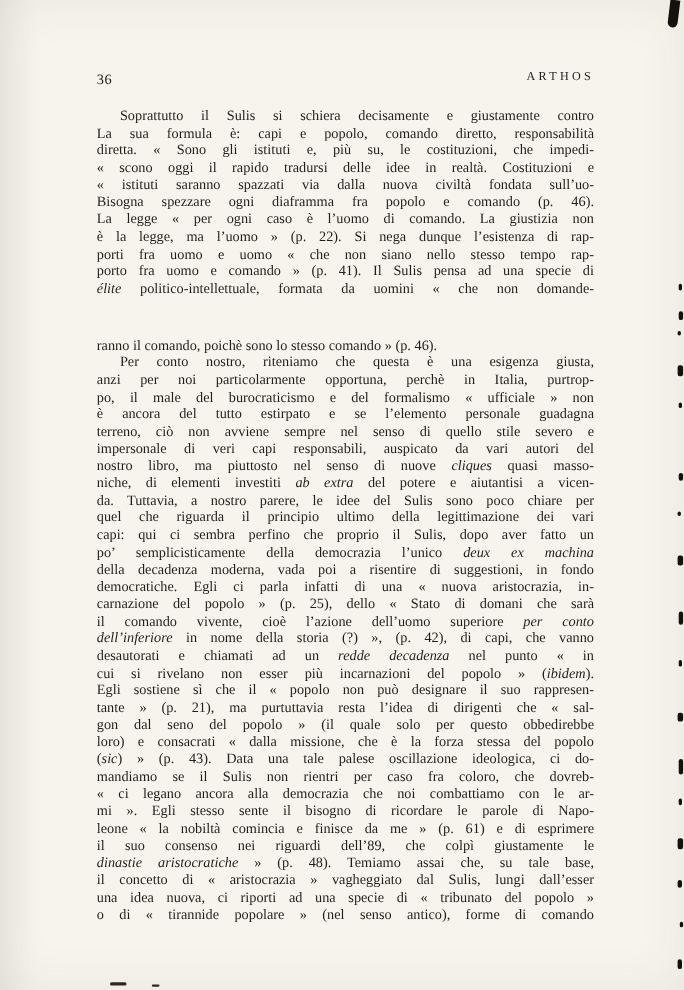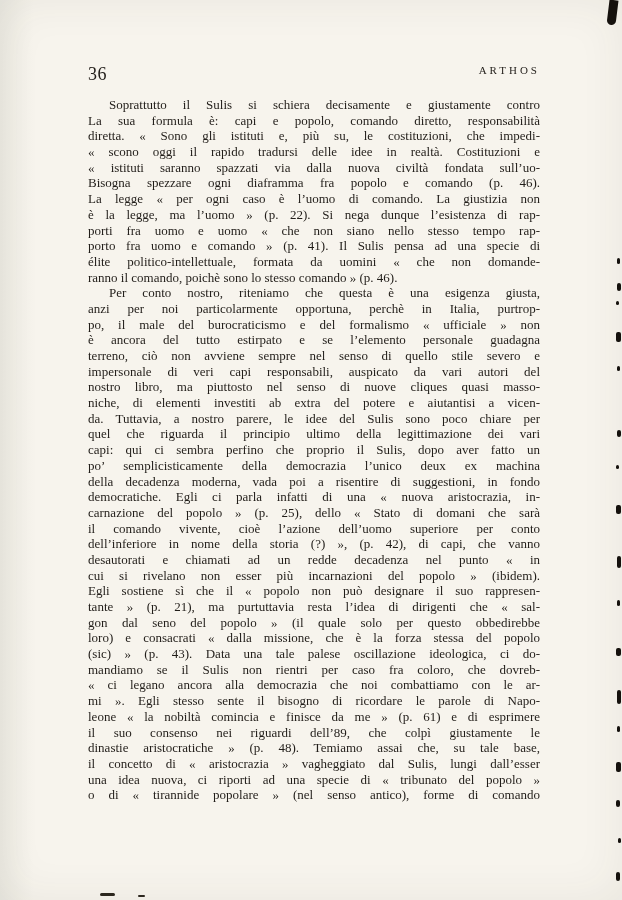--- a/index.html
+++ b/index.html
@@ -23,21 +23,21 @@
   }
   .page-header {
     position: relative;
     margin: 64px 82px 0 88px;
     height: 16px;
   }
   .page-number {
     position: absolute;
     left: 0;
     top: 0;
-    font-size: 18px;
+    font-size: 13px;
     letter-spacing: 0.5px;
   }
   .running-title {
     display: block;
     text-align: right;
     font-size: 11px;
     letter-spacing: 3px;
   }
   .page-body {
     margin: 17px 82px 0 88px;
@@ -52,22 +52,24 @@
     text-align: justify;
     text-align-last: justify;
     height: 15.7px;
     overflow: hidden;
   }
   .paragraph .line:first-child {
     text-indent: 21px;
   }
   .paragraph:not(.flush-last) .line:last-child {
     text-align-last: left;
+    margin-top: 36px;
   }
   .italic {
+    font-style: italic;
   }
   .specks {
     position: absolute;
     inset: 0;
     pointer-events: none;
   }
   .sp {
     position: absolute;
     display: block;
     background: #15110d;

